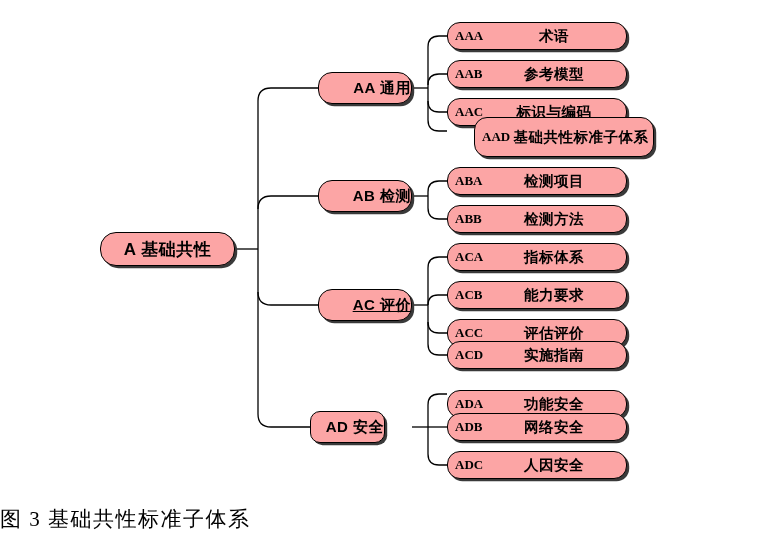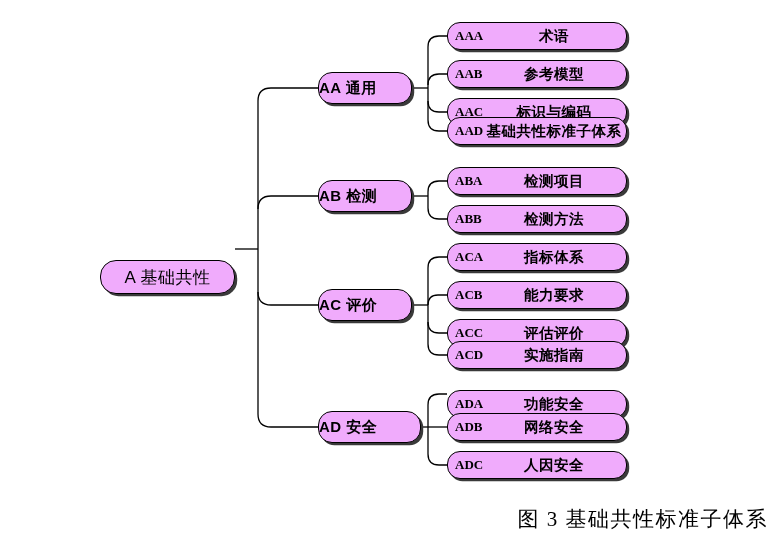--- a/index.html
+++ b/index.html
@@ -22,40 +22,39 @@
   }
   #edges-svg {
     position: absolute;
     left: 0; top: 0;
     width: 768px;
     height: 554px;
   }
   .node {
     position: absolute;
     box-sizing: border-box;
-    background: #f0abfc;
+    background: #fca5a5;
     border: 1.3px solid #000000;
     border-radius: 14px;
     box-shadow: 2.5px 2.5px 0 -0.3px #3a3a3a;
     display: flex;
     align-items: center;
     color: #000000;
     white-space: nowrap;
     overflow: hidden;
   }
   .node-root {
     border-radius: 16px;
     justify-content: center;
-    font-weight: normal;
+    font-weight: bold;
     font-size: 17px;
     letter-spacing: 0.5px;
-    margin-top: 28px;
   }
   .node-l2 {
-    justify-content: flex-start;
+    justify-content: flex-end;
     font-weight: bold;
     font-size: 15px;
     letter-spacing: 0.5px;
   }
   .node-l3 {
     border-radius: 13px;
     font-size: 13.5px;
   }
   .leaf-code {
     position: absolute;
@@ -71,21 +70,21 @@
     padding-left: 34px;
     box-sizing: border-box;
     font-weight: bold;
     font-size: 14.5px;
     letter-spacing: 0.5px;
   }
   .caption {
     position: absolute;
     left: 0;
     width: 768px;
-    text-align: right;
+    text-align: left;
     font-family: "Liberation Serif", serif;
     font-size: 21px;
     color: #000000;
     letter-spacing: 1.5px;
   }
 </style>
 </head>
 <body>
 
 <div id="diagram-root">
@@ -130,55 +129,55 @@
         <span class="leaf-label">术语</span>
       </div>
       <div class="node node-l3" style="left: 447px; top: 60px; width: 180px; height: 28px;">
         <span class="leaf-code">AAB</span>
         <span class="leaf-label">参考模型</span>
       </div>
       <div class="node node-l3" style="left: 447px; top: 98px; width: 180px; height: 28px; justify-content: flex-end;">
         <span class="leaf-code">AAC</span>
         <span class="leaf-label">标识与编码</span>
       </div>
-      <div class="node node-l3" style="left: 447px; top: 117px; width: 180px; height: 28px; justify-content: center;">
+      <div class="node node-l3" style="left: 474px; top: 117px; width: 180px; height: 40px; justify-content: center;">
         <span class="leaf-code">AAD</span>
         <span class="leaf-label">基础共性标准子体系</span>
       </div>
       <div class="node node-l2" style="left: 318px; top: 180px; width: 94px; height: 32px;">
         <span>AB  检测</span>
       </div>
       <div class="node node-l3" style="left: 447px; top: 167px; width: 180px; height: 28px;">
         <span class="leaf-code">ABA</span>
         <span class="leaf-label">检测项目</span>
       </div>
       <div class="node node-l3" style="left: 447px; top: 205px; width: 180px; height: 28px;">
         <span class="leaf-code">ABB</span>
         <span class="leaf-label">检测方法</span>
       </div>
-      <div class="node node-l2" style="left: 318px; top: 289px; width: 94px; height: 32px;">
+      <div class="node node-l2" style="left: 318px; top: 289px; width: 94px; height: 32px; text-decoration: underline;">
         <span>AC  评价</span>
       </div>
       <div class="node node-l3" style="left: 447px; top: 243px; width: 180px; height: 28px;">
         <span class="leaf-code">ACA</span>
         <span class="leaf-label">指标体系</span>
       </div>
       <div class="node node-l3" style="left: 447px; top: 281px; width: 180px; height: 28px;">
         <span class="leaf-code">ACB</span>
         <span class="leaf-label">能力要求</span>
       </div>
       <div class="node node-l3" style="left: 447px; top: 319px; width: 180px; height: 28px;">
         <span class="leaf-code">ACC</span>
         <span class="leaf-label">评估评价</span>
       </div>
       <div class="node node-l3" style="left: 447px; top: 341px; width: 180px; height: 28px;">
         <span class="leaf-code">ACD</span>
         <span class="leaf-label">实施指南</span>
       </div>
-      <div class="node node-l2" style="left: 318px; top: 411px; width: 103px; height: 32px;">
+      <div class="node node-l2" style="left: 310px; top: 411px; width: 75px; height: 32px; border-radius: 10px;">
         <span>AD  安全</span>
       </div>
       <div class="node node-l3" style="left: 447px; top: 380px; width: 180px; height: 28px; margin-top: 10px;">
         <span class="leaf-code">ADA</span>
         <span class="leaf-label">功能安全</span>
       </div>
       <div class="node node-l3" style="left: 447px; top: 413px; width: 180px; height: 28px;">
         <span class="leaf-code">ADB</span>
         <span class="leaf-label">网络安全</span>
       </div>

